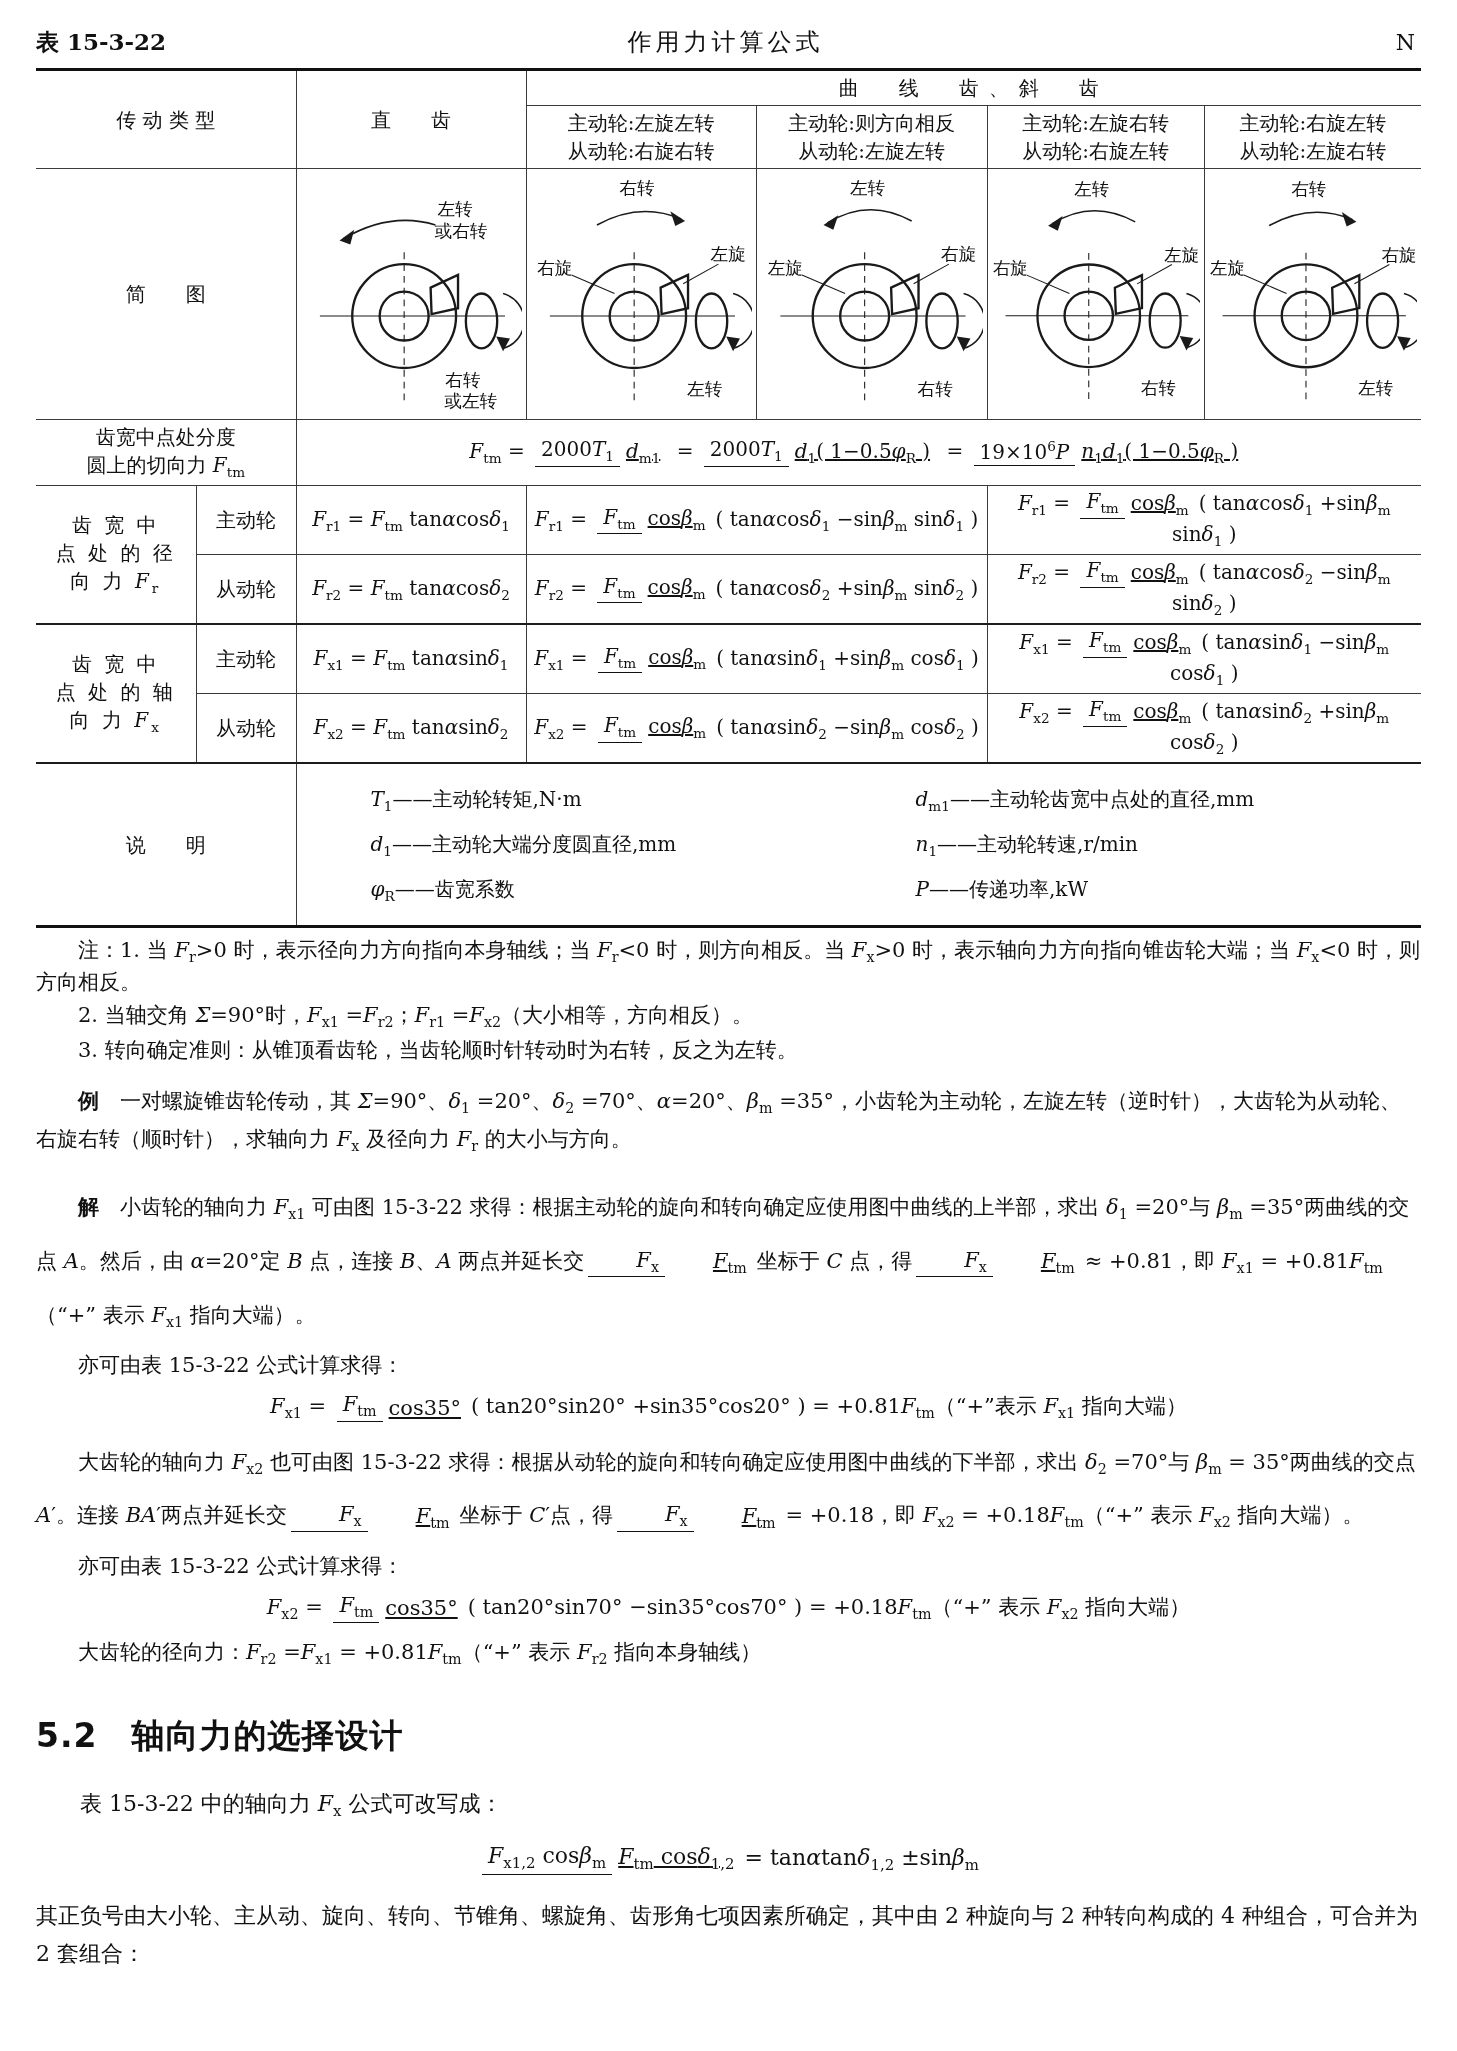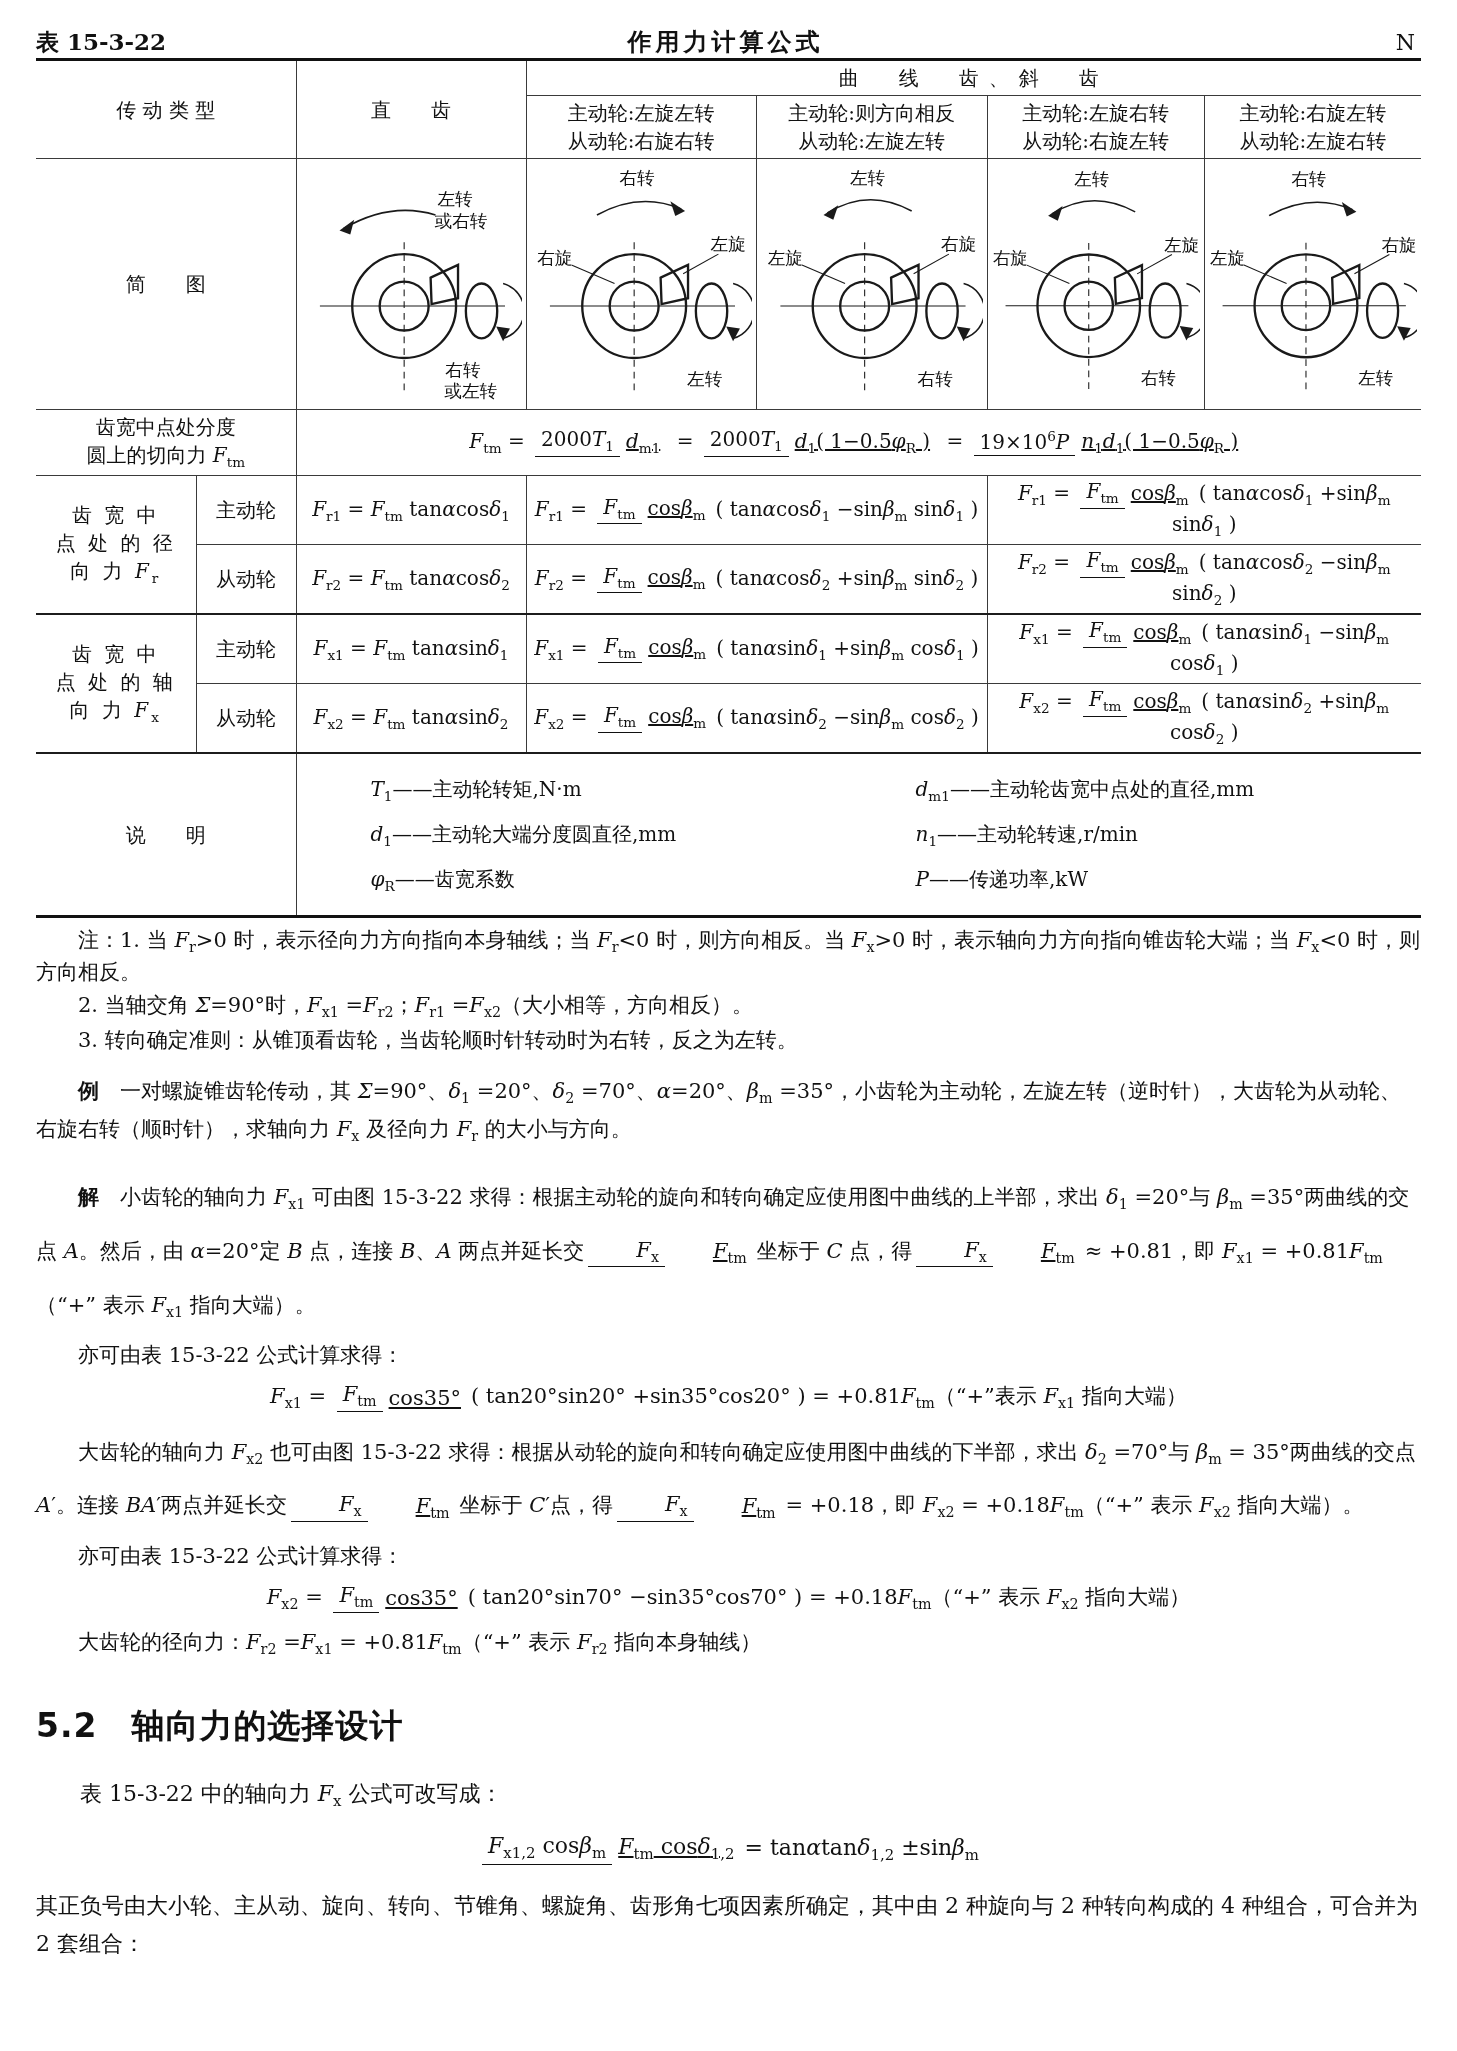--- a/index.html
+++ b/index.html
@@ -4,23 +4,23 @@
 <style>
   html,body { margin:0; padding:0; background:#f2f2f2; }
   body { width:1457px; font-family:"DejaVu Serif","Liberation Serif",serif; color:#111; }
   .page { width:1457px; min-height:2051px; background:#fff; box-sizing:border-box;
           padding:26px 36px 30px 36px; position:relative; }
   i { font-style:italic; }
   sub { font-size:0.68em; }
   sup { font-size:0.68em; }
 
   
-  .doc-header { display:flex; align-items:baseline; }
+  .doc-header { display:flex; align-items:baseline; margin-bottom:10px; }
   .table-no { font-weight:bold; font-size:23px; width:300px; }
-  .doc-title { flex:1; text-align:center; font-weight:bold; font-size:24px; letter-spacing:4px; }
+  .doc-title { flex:1; text-align:center; font-weight:normal; font-size:24px; letter-spacing:4px; }
   .corner { width:300px; text-align:right; font-size:22px; padding-right:6px; }
 
   
   table.force { border-collapse:collapse; width:1385px; table-layout:fixed;
                 border-top:3px solid #111; border-bottom:3px solid #111; }
   table.force td { border:1.2px solid #3a3a3a; text-align:center; vertical-align:middle;
                    padding:3px 4px; font-size:20px; line-height:1.4; }
   table.force td:first-child { border-left:none; }
   table.force td:last-child { border-right:none; }
   table.force tr.sep td { border-top:2.6px solid #1c1c1c; }

